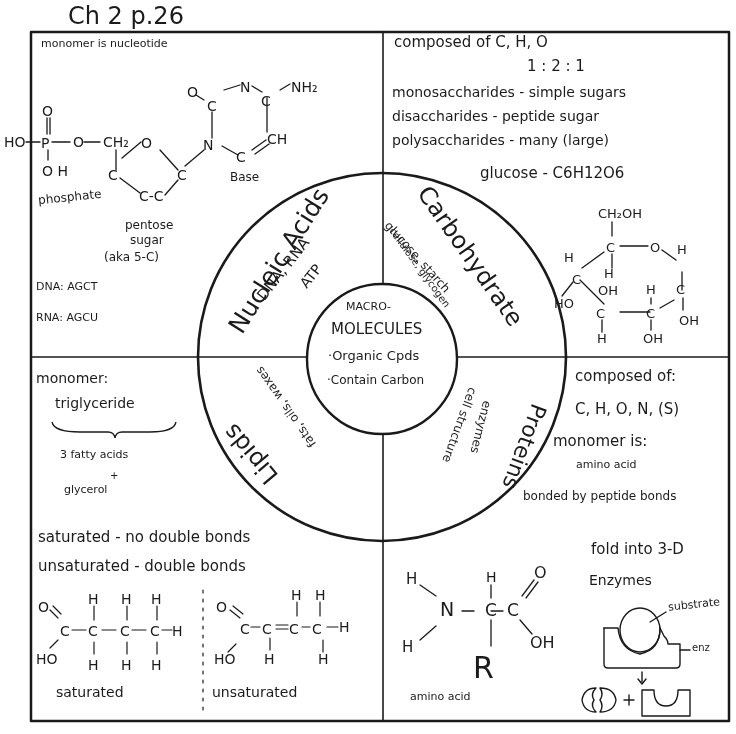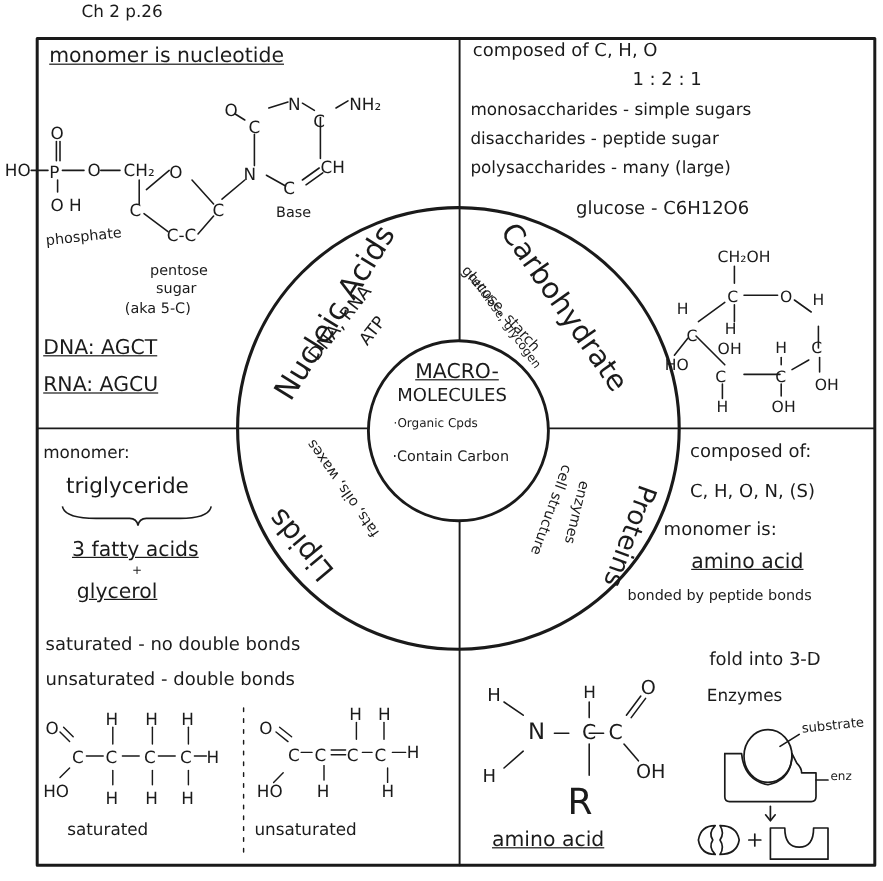--- a/index.html
+++ b/index.html
@@ -2,22 +2,22 @@
 <html><head>
 <meta charset="utf-8">
 <style>
   html, body { margin: 0; padding: 0; background: #ffffff; }
   body { width: 736px; height: 734px; position: relative; overflow: hidden;
          font-family: "DejaVu Sans", sans-serif; color: #1a1a1a; }
   .hw { font-family: "DejaVu Sans", sans-serif; color: #1b1b1b; position: absolute; white-space: nowrap; }
   svg.base { position: absolute; left: 0; top: 0; }
   .t14 { font-size: 14px; }
   .t15 { font-size: 15px; }
-  .t16 { font-size: 17px; text-decoration: underline; }
-  .t17 { font-size: 18px; }
+  .t16 { font-size: 11px; }
+  .t17 { font-size: 14px; }
   .t12 { font-size: 12px; }
   .t11 { font-size: 11px; }
   .t10 { font-size: 10px; }
   svg text { font-family: "DejaVu Sans", sans-serif; fill: #1b1b1b; }
 </style>
 </head>
 <body>
 
 <svg class="base" width="736" height="734" viewBox="0 0 736 734">
   <g stroke="#1a1a1a" fill="none" stroke-linecap="round" stroke-linejoin="round">
@@ -206,21 +206,21 @@
     <path d="M638 679 L642 684 L646 679"></path>
 
     <path d="M596 688 Q584 688 582 700 Q584 712 596 712 Q590 706 594 700 Q590 694 596 688"></path>
     <path d="M600 688 Q614 688 616 700 Q614 712 600 712 Q604 706 600 700 Q604 694 600 688"></path>
     <line x1="624" y1="700" x2="634" y2="700"></line>
     <line x1="629" y1="695" x2="629" y2="705"></line>
     <path d="M642 690 L642 716 L690 716 L690 690 L678 690 Q678 706 666 706 Q654 706 654 690 Z"></path>
   </g>
 </svg>
 
-<div class="hw" style="left:68px; top:2px; font-size:14px;">Ch 2  p.26</div>
+<div class="hw" style="left:68px; top:2px; font-size:24px;">Ch 2  p.26</div>
 
 <div>
   <div class="hw t16" style="left:41px; top:37px;">monomer is nucleotide</div>
   <div class="hw t12" style="left:38px; top:190px; transform:rotate(-6deg);">phosphate</div>
   <div class="hw t12" style="left:125px; top:218px;">pentose</div>
   <div class="hw t12" style="left:130px; top:233px;">sugar</div>
   <div class="hw t12" style="left:104px; top:250px;">(aka 5-C)</div>
   <div class="hw t12" style="left:230px; top:170px;">Base</div>
   <div class="hw t16" style="left:36px; top:280px;">DNA: AGCT</div>
   <div class="hw t16" style="left:36px; top:311px;">RNA: AGCU</div>
@@ -276,15 +276,15 @@
   <div class="hw t12" style="left:238px; top:400px; transform:rotate(-125deg); transform-origin:center;">fats, oils, waxes</div>
 
   <div class="hw" style="left:480px; top:434px; font-size:22px; transform:rotate(110deg); transform-origin:center;">Proteins</div>
   <div class="hw t12" style="left:454px; top:420px; transform:rotate(104deg); transform-origin:center;">enzymes</div>
   <div class="hw t12" style="left:420px; top:418px; transform:rotate(110deg); transform-origin:center;">cell structure</div>
 </div>
 
 <div>
   <div class="hw t16" style="left:346px; top:300px;">MACRO-</div>
   <div class="hw t15" style="left:331px; top:320px;">MOLECULES</div>
-  <div class="hw t13" style="left:328px; top:348px; font-size:10px;">·Organic Cpds</div>
+  <div class="hw t13" style="left:328px; top:348px; font-size:13px;">·Organic Cpds</div>
   <div class="hw" style="left:327px; top:373px; font-size:12px;">·Contain Carbon</div>
 </div>
 
 </body></html>

